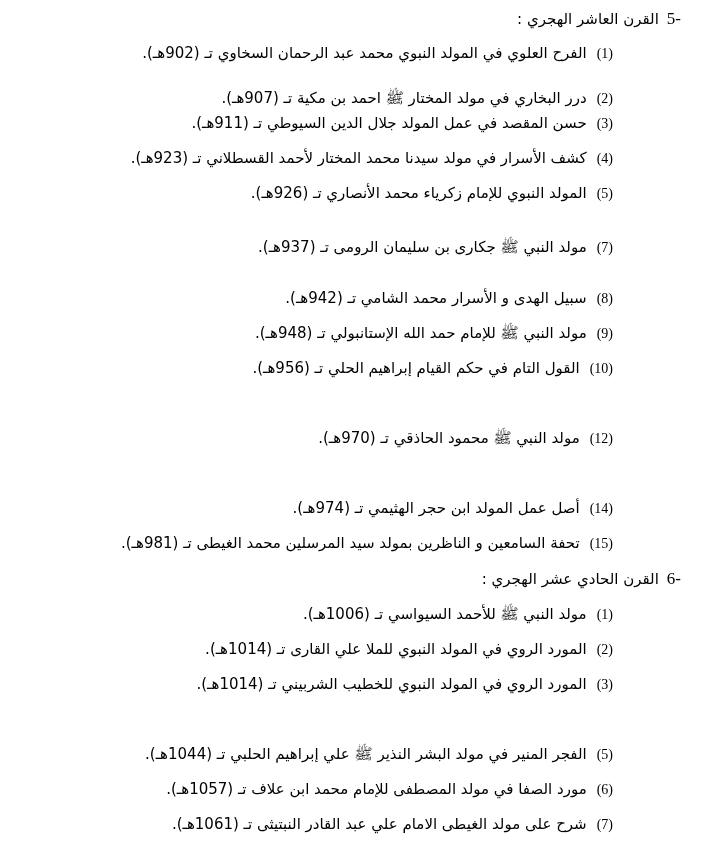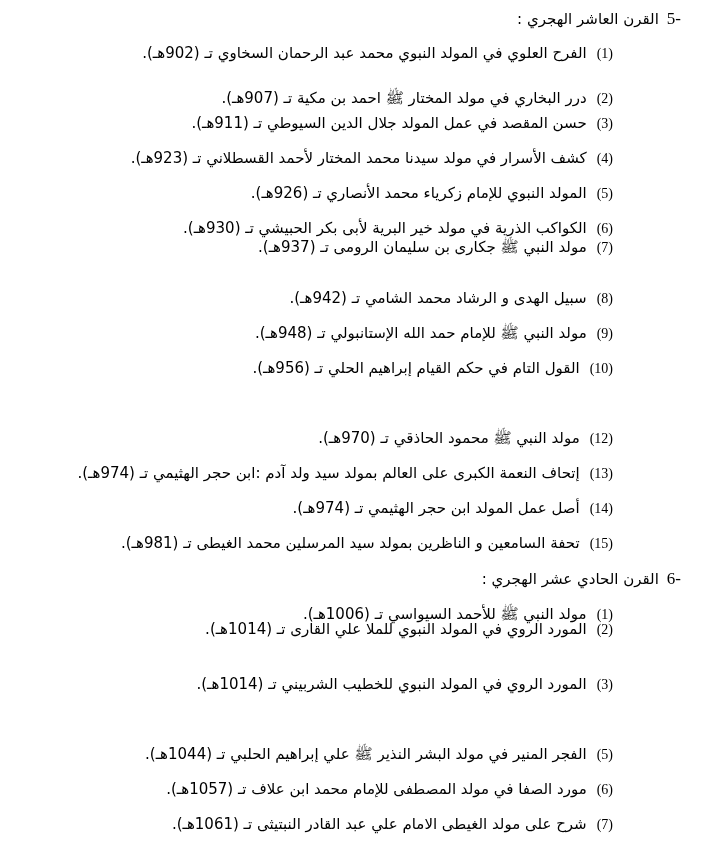--- a/index.html
+++ b/index.html
@@ -67,34 +67,32 @@
 
   <div class="line heading" style="top:2px;">
     <span class="hnum">5-</span><span class="text">القرن العاشر الهجري :</span>
   </div>
 
   <div class="line item" style="top:36px;"><span class="num">(1)</span><span class="text">الفرح العلوي في المولد النبوي محمد عبد الرحمان السخاوي تـ (902هـ).</span></div>
   <div class="line item" style="top:81px;"><span class="num">(2)</span><span class="text">درر البخاري في مولد المختار ﷺ احمد بن مكية تـ (907هـ).</span></div>
   <div class="line item" style="top:106px;"><span class="num">(3)</span><span class="text">حسن المقصد في عمل المولد جلال الدين السيوطي تـ (911هـ).</span></div>
   <div class="line item" style="top:141px;"><span class="num">(4)</span><span class="text">كشف الأسرار في مولد سيدنا محمد المختار لأحمد القسطلاني تـ (923هـ).</span></div>
   <div class="line item" style="top:176px;"><span class="num">(5)</span><span class="text">المولد النبوي للإمام زكرياء محمد الأنصاري  تـ (926هـ).</span></div>
-  <div class="line item" style="top:211px;"><span class="num">(6)</span><span class="text">الكواكب الذرية في مولد خير البرية لأبى بكر الحبيشي تـ (930هـ).</span></div>
   <div class="line item" style="top:230px;"><span class="num">(7)</span><span class="text">مولد النبي ﷺ جكارى بن سليمان الرومى تـ (937هـ).</span></div>
-  <div class="line item" style="top:281px;"><span class="num">(8)</span><span class="text">سبيل الهدى و الرشاد محمد الشامي تـ (942هـ).</span></div>
+  <div class="line item" style="top:281px;"><span class="num">(8)</span><span class="text">سبيل الهدى و الأسرار محمد الشامي تـ (942هـ).</span></div>
   <div class="line item" style="top:316px;"><span class="num">(9)</span><span class="text">مولد النبي ﷺ للإمام حمد الله الإستانبولي تـ (948هـ).</span></div>
   <div class="line item" style="top:351px;"><span class="num">(10)</span><span class="text">القول التام في حكم القيام إبراهيم الحلي تـ (956هـ).</span></div>
   <div class="line item" style="top:421px;"><span class="num">(12)</span><span class="text">مولد النبي ﷺ محمود الحاذقي تـ (970هـ).</span></div>
-  <div class="line item" style="top:456px;"><span class="num">(13)</span><span class="text">إتحاف النعمة الكبرى على العالم بمولد سيد ولد آدم :ابن حجر الهثيمي تـ (974هـ).</span></div>
   <div class="line item" style="top:491px;"><span class="num">(14)</span><span class="text">أصل عمل المولد ابن حجر الهثيمي تـ (974هـ).</span></div>
   <div class="line item" style="top:526px;"><span class="num">(15)</span><span class="text">تحفة السامعين و الناظرين بمولد سيد المرسلين محمد الغيطى تـ (981هـ).</span></div>
 
   <div class="line heading" style="top:562px;">
     <span class="hnum">6-</span><span class="text">القرن الحادي عشر الهجري :</span>
   </div>
 
   <div class="line item" style="top:597px;"><span class="num">(1)</span><span class="text">مولد النبي ﷺ للأحمد السيواسي تـ (1006هـ).</span></div>
-  <div class="line item" style="top:612px;text-align:center;"><span class="num">(2)</span><span class="text">المورد الروي في المولد النبوي للملا علي القارى تـ (1014هـ).</span></div>
+  <div class="line item" style="top:632px;text-align:center;"><span class="num">(2)</span><span class="text">المورد الروي في المولد النبوي للملا علي القارى تـ (1014هـ).</span></div>
   <div class="line item" style="top:667px;"><span class="num">(3)</span><span class="text">المورد الروي في المولد النبوي للخطيب الشربيني تـ (1014هـ).</span></div>
   <div class="line item" style="top:737px;"><span class="num">(5)</span><span class="text">الفجر المنير في مولد البشر النذير ﷺ علي إبراهيم الحلبي تـ (1044هـ).</span></div>
   <div class="line item" style="top:772px;"><span class="num">(6)</span><span class="text">مورد الصفا في مولد المصطفى للإمام محمد ابن علاف تـ (1057هـ).</span></div>
   <div class="line item" style="top:807px;"><span class="num">(7)</span><span class="text">شرح على مولد الغيطى الامام علي عبد القادر النبتيثى تـ (1061هـ).</span></div>
 
 </div>
 
 </body></html>

